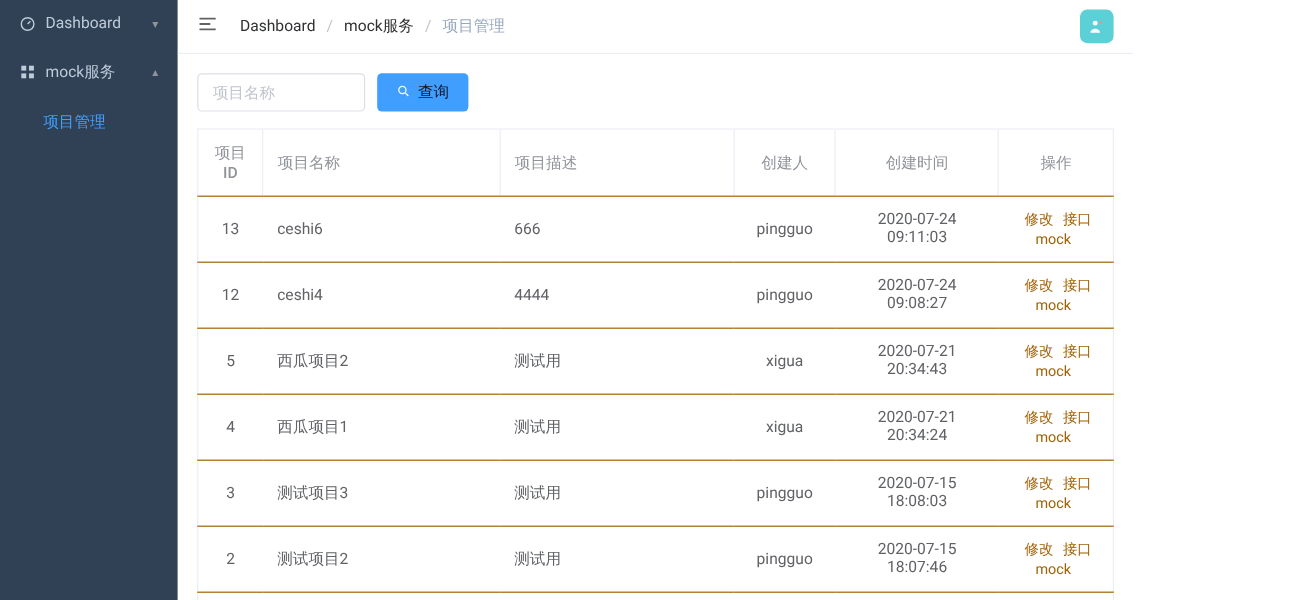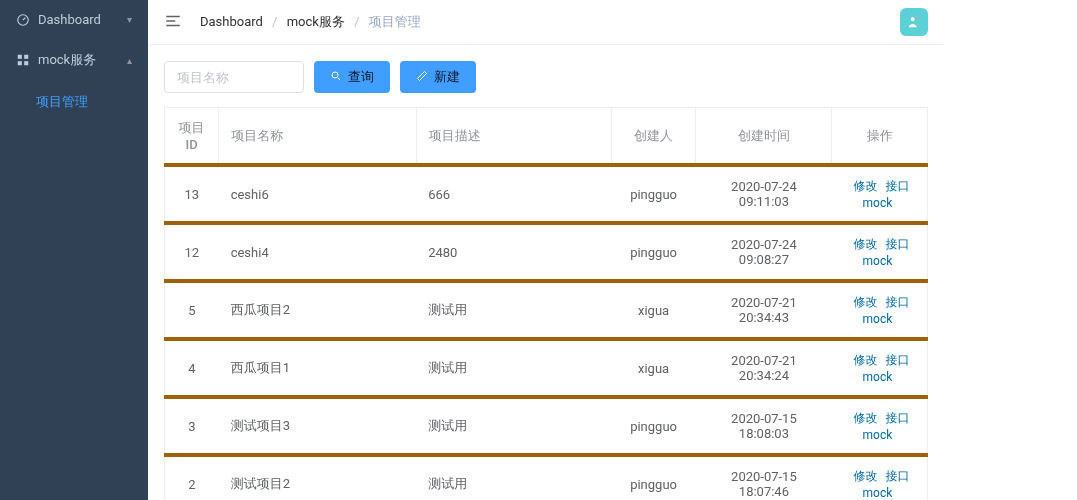--- a/index.html
+++ b/index.html
@@ -20,31 +20,31 @@
     .breadcrumb .sep { color: #c0c4cc; margin: 0 6px; }
     .breadcrumb .crumb.active { color: #97a8be; }
     .avatar { width: 28px; height: 28px; border-radius: 6px; background: #5bd1d7; display: flex; align-items: center; justify-content: center; cursor: pointer; }
     .content { padding: 16px; overflow: auto; }
     .toolbar { display: flex; gap: 10px; margin-bottom: 14px; }
     .input { width: 140px; height: 32px; border: 1px solid #dcdfe6; border-radius: 4px; padding: 0 12px; font-size: 13px; color: #606266; outline: none; }
     .input::placeholder { color: #c0c4cc; }
     .btn { height: 32px; border: none; border-radius: 4px; padding: 0 16px; font-size: 13px; color: #0f172a; background: #409eff; cursor: pointer; display: inline-flex; align-items: center; gap: 6px; }
     .btn .i { font-size: 12px; }
     table { width: 100%; border-collapse: collapse; border: 1px solid #ebeef5; }
-    th, td { border-bottom: 4px solid #a16207; padding: 11px 12px; font-size: 13px; text-align: left; }
+    th, td { border-bottom: 1px solid #a16207; padding: 11px 12px; font-size: 13px; text-align: left; }
     th { color: #909399; font-weight: 500; background: #fff; border-right: 1px solid #ebeef5; }
     th:last-child { border-right: none; }
     td { color: #606266; }
     .col-id { width: 60px; text-align: center; }
     .col-name { width: 250px; }
     .col-desc { width: 250px; }
     .col-creator { width: 90px; text-align: center; }
     .col-time { width: 160px; text-align: center; }
     .col-op { width: 110px; text-align: center; }
-    .link { color: #0369a1; cursor: pointer; font-size: 12px; margin: 0 4px; }
+    .link { color: #a16207; cursor: pointer; font-size: 12px; margin: 0 4px; }
   </style>
 </head>
 <body>
 
 <div class="layout">
   <aside class="sidebar">
     <div class="sidebar-item top">
       <span style="display:flex;align-items:center;">
         <span class="icon-box">
           <svg viewBox="0 0 24 24" width="14" height="14" fill="#bfcbd9">
@@ -105,28 +105,20 @@
         <input class="input" placeholder="项目名称" style="">
         <button class="btn">
           <span class="i">
             <svg viewBox="0 0 24 24" width="12" height="12" fill="none" stroke="#fff" stroke-width="2">
                 <circle cx="10" cy="10" r="6"></circle>
                 <line x1="15" y1="15" x2="20" y2="20"></line>
               </svg>
           </span>
           <span>查询</span>
         </button>
-        <button class="btn">
-          <span class="i">
-            <svg viewBox="0 0 24 24" width="12" height="12" fill="none" stroke="#fff" stroke-width="2">
-                <path d="M3 17l4 4L21 7l-4-4L3 17z"></path>
-              </svg>
-          </span>
-          <span>新建</span>
-        </button>
       </div>
 
       <table>
         <thead>
           <tr>
             <th class="col-id">项目ID</th>
             <th class="col-name">项目名称</th>
             <th class="col-desc">项目描述</th>
             <th class="col-creator">创建人</th>
             <th class="col-time">创建时间</th>
@@ -138,21 +130,21 @@
               <td class="col-id">13</td>
               <td class="col-name">ceshi6</td>
               <td class="col-desc">666</td>
               <td class="col-creator">pingguo</td>
               <td class="col-time">2020-07-24 09:11:03</td>
               <td class="col-op"><span class="link">修改</span><span class="link">接口mock</span></td>
             </tr>
             <tr>
               <td class="col-id">12</td>
               <td class="col-name">ceshi4</td>
-              <td class="col-desc">2480</td>
+              <td class="col-desc">4444</td>
               <td class="col-creator">pingguo</td>
               <td class="col-time">2020-07-24 09:08:27</td>
               <td class="col-op"><span class="link">修改</span><span class="link">接口mock</span></td>
             </tr>
             <tr>
               <td class="col-id">5</td>
               <td class="col-name">西瓜项目2</td>
               <td class="col-desc">测试用</td>
               <td class="col-creator">xigua</td>
               <td class="col-time">2020-07-21 20:34:43</td>

